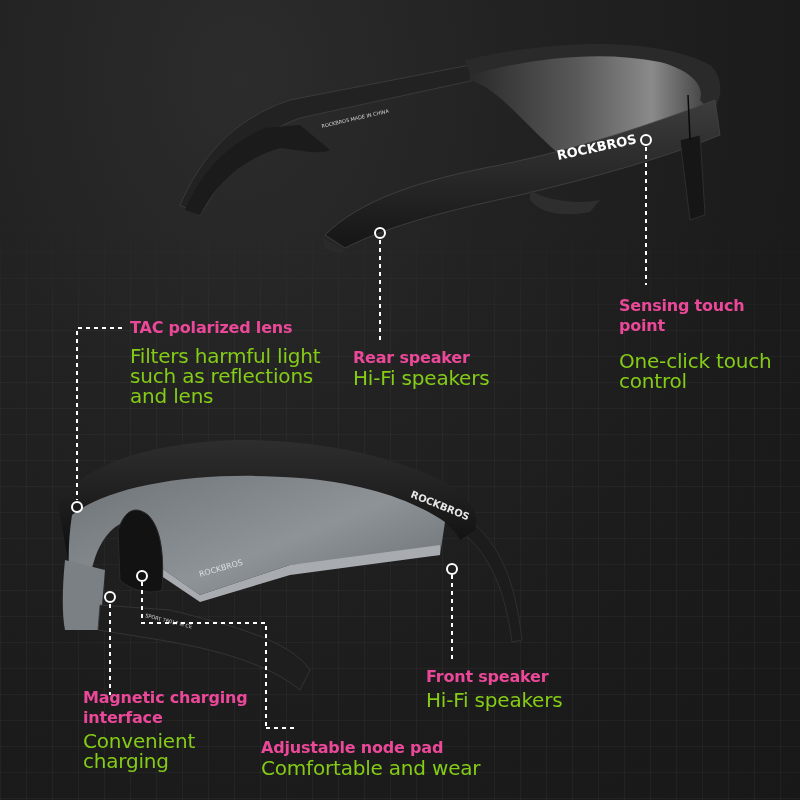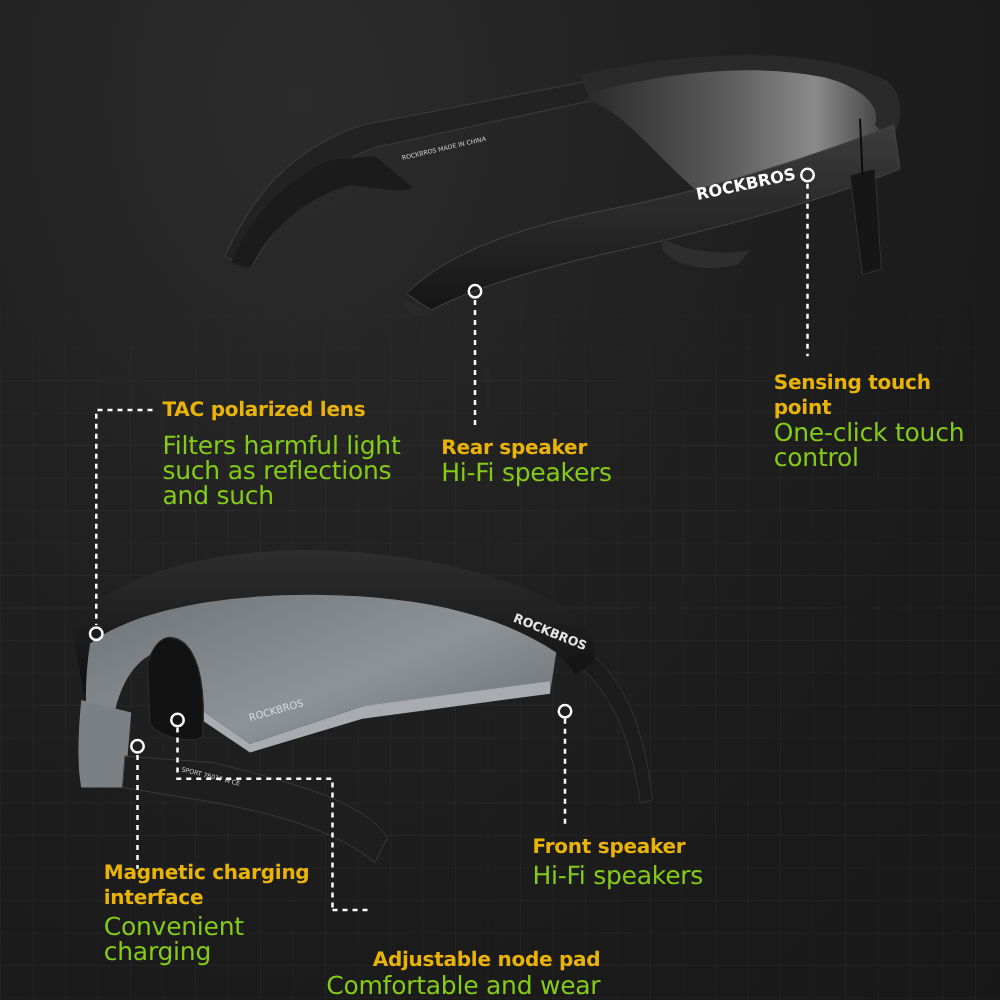--- a/index.html
+++ b/index.html
@@ -25,21 +25,21 @@
       mask-image: linear-gradient(to bottom, transparent 0%, #000 25%);
     }
     svg.art { position: absolute; left: 0; top: 0; width: 800px; height: 800px; }
 
     .callout { position: absolute; }
     .callout .title {
       font-family: "DejaVu Sans", sans-serif;
       font-weight: bold;
       font-size: 16px;
       line-height: 20px;
-      color: #eab308;
+      color: #ec4899;
       letter-spacing: -0.2px;
     }
     .callout .desc {
       font-family: "DejaVu Sans", sans-serif;
       font-size: 20px;
       line-height: 20px;
       color: #84cc16;
       font-weight: normal;
       letter-spacing: -0.2px;
     }
@@ -136,43 +136,43 @@
     <circle cx="452" cy="569" r="5"></circle>
     <circle cx="110" cy="597" r="5"></circle>
     <circle cx="142" cy="576" r="5"></circle>
   </g>
 </svg>
 
 <div class="callout" style="left:130px; top:318px;">
   <div class="title">TAC polarized lens</div>
   <div class="desc" style="margin-top:8px;">Filters harmful light</div>
   <div class="desc">such as reflections</div>
-  <div class="desc">and such</div>
+  <div class="desc">and lens</div>
 </div>
 
 <div class="callout" style="left:353px; top:348px;">
   <div class="title">Rear speaker</div>
   <div class="desc">Hi-Fi speakers</div>
 </div>
 
 <div class="callout" style="left:619px; top:296px;">
   <div class="title">Sensing touch</div>
   <div class="title">point</div>
-  <div class="desc" style="">One-click touch</div>
+  <div class="desc" style="margin-top:15px;">One-click touch</div>
   <div class="desc">control</div>
 </div>
 
 <div class="callout" style="left:426px; top:667px;">
   <div class="title">Front speaker</div>
   <div class="desc" style="margin-top:3px;">Hi-Fi speakers</div>
 </div>
 
 <div class="callout" style="left:83px; top:688px;">
   <div class="title">Magnetic charging</div>
   <div class="title">interface</div>
   <div class="desc" style="margin-top:3px;">Convenient</div>
   <div class="desc">charging</div>
 </div>
 
-<div class="callout" style="left:261px; top:758px;text-align:right;">
+<div class="callout" style="left:261px; top:738px;">
   <div class="title">Adjustable node pad</div>
   <div class="desc">Comfortable and wear</div>
 </div>
 
 </body></html>

